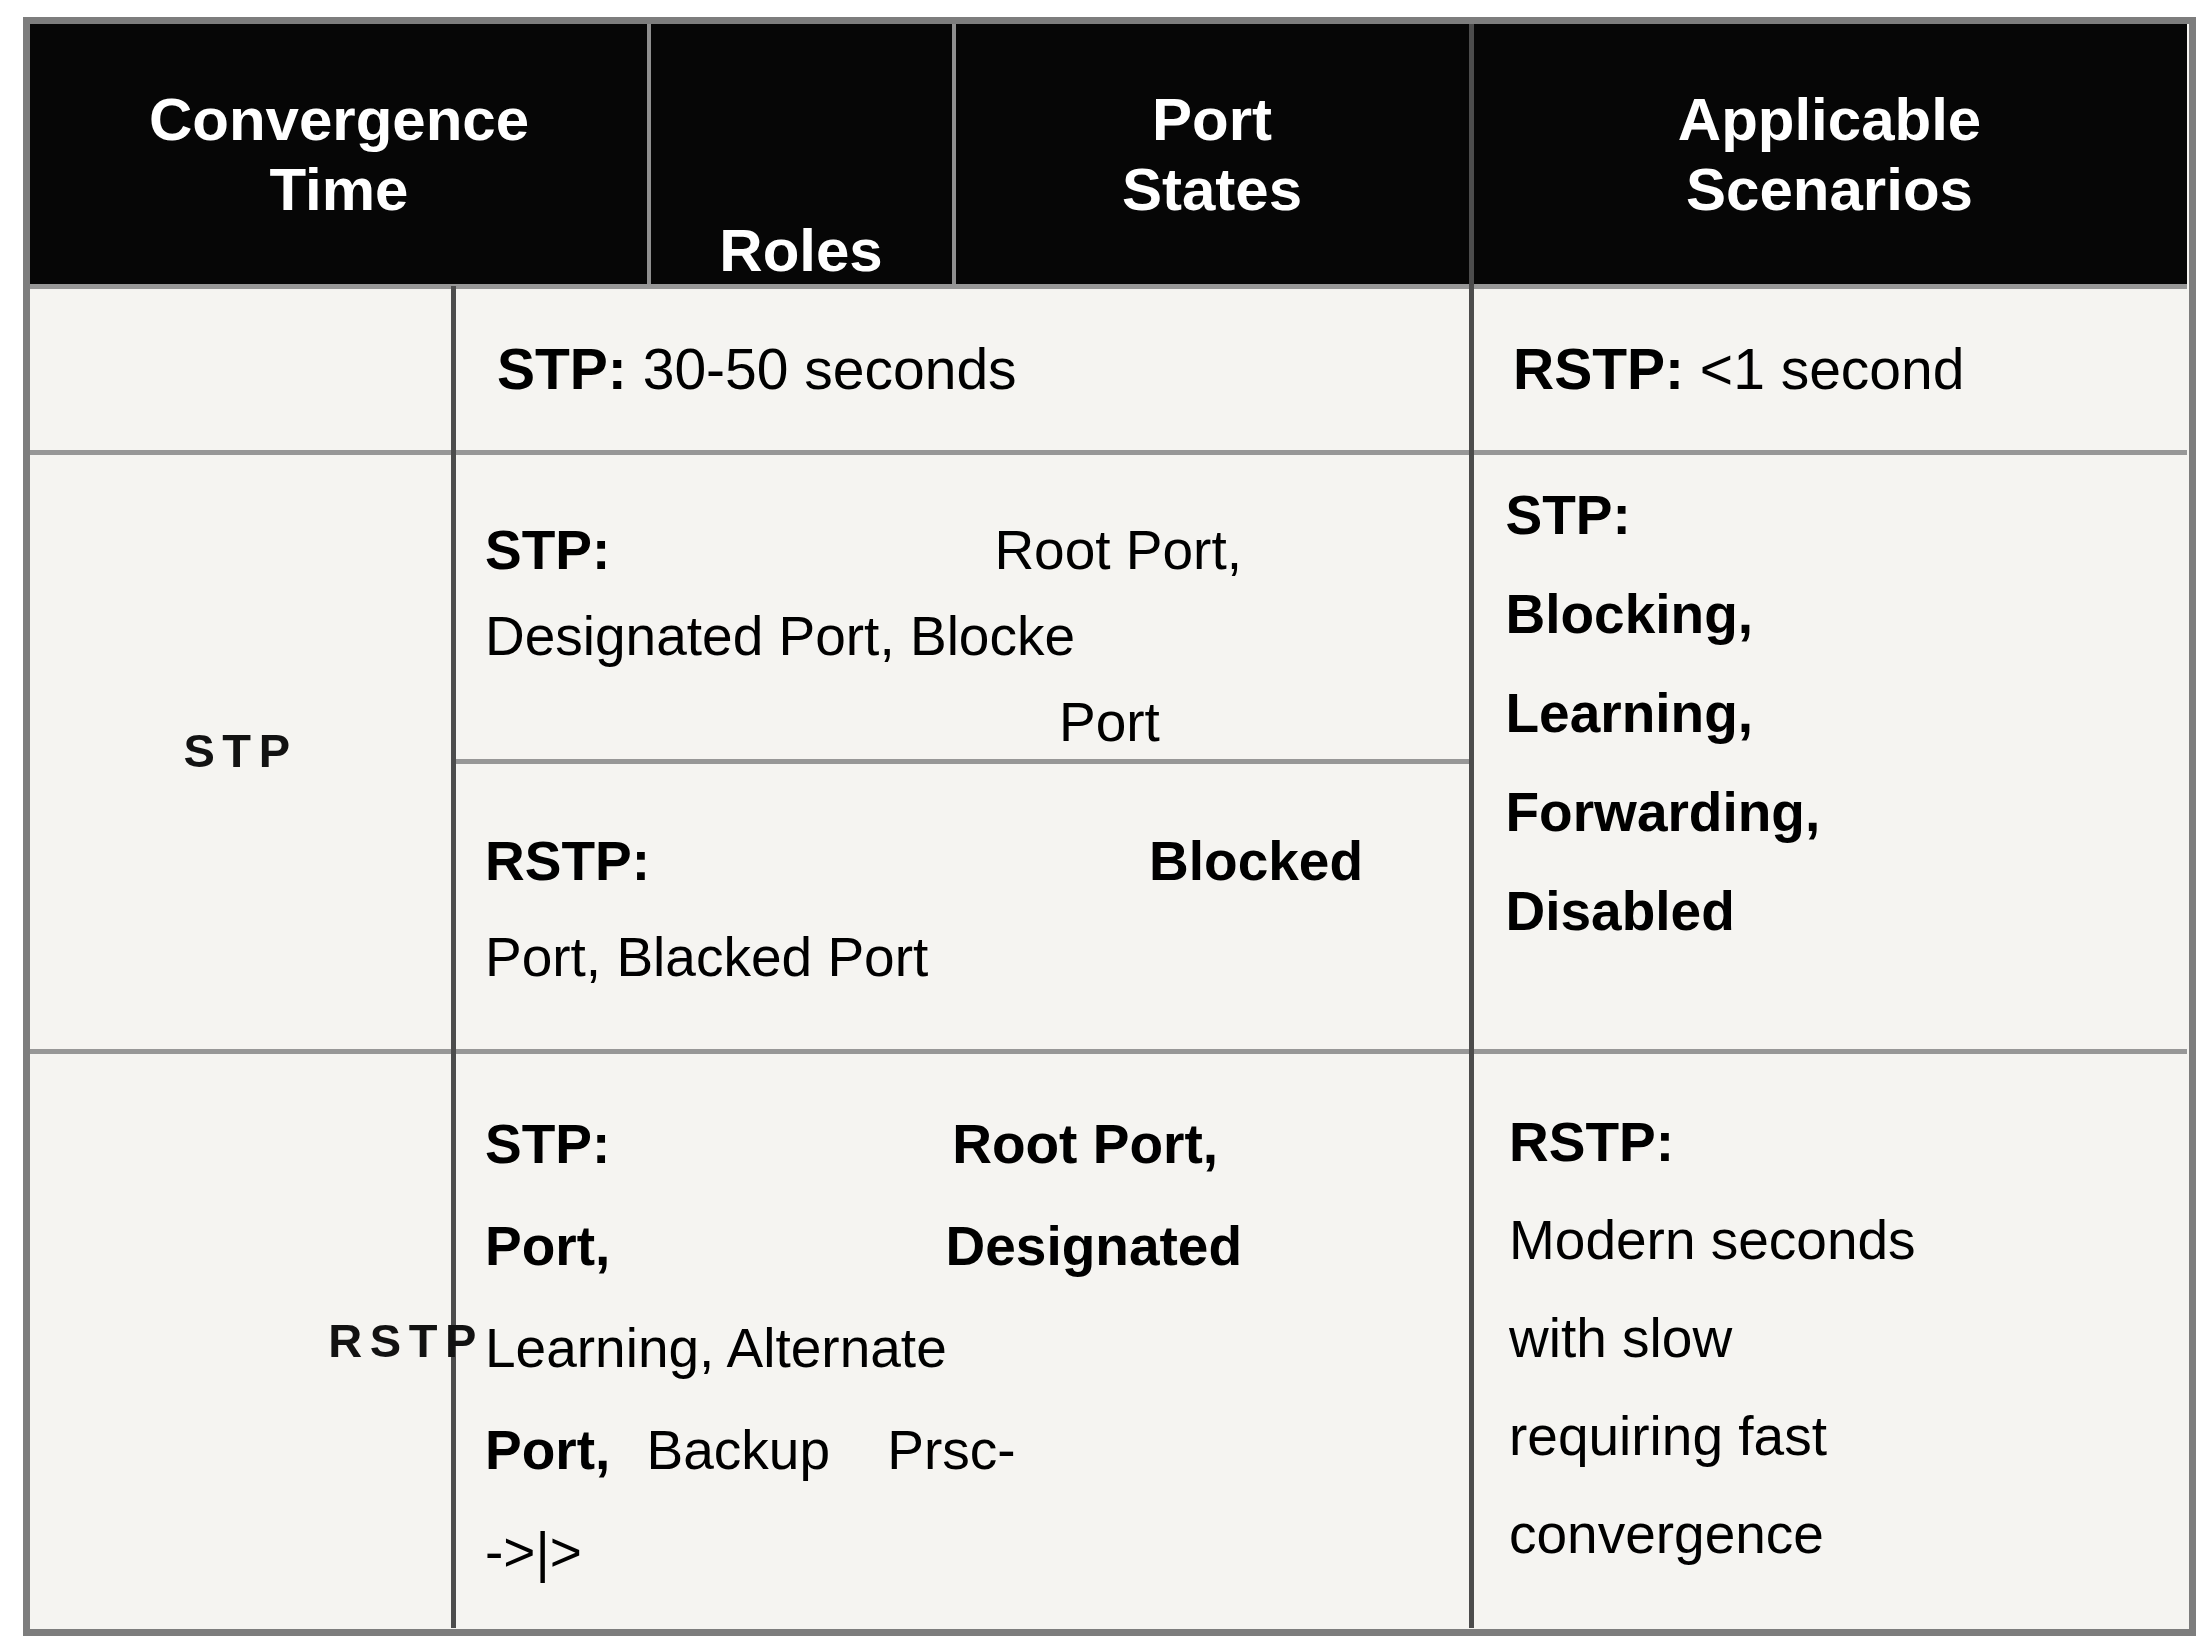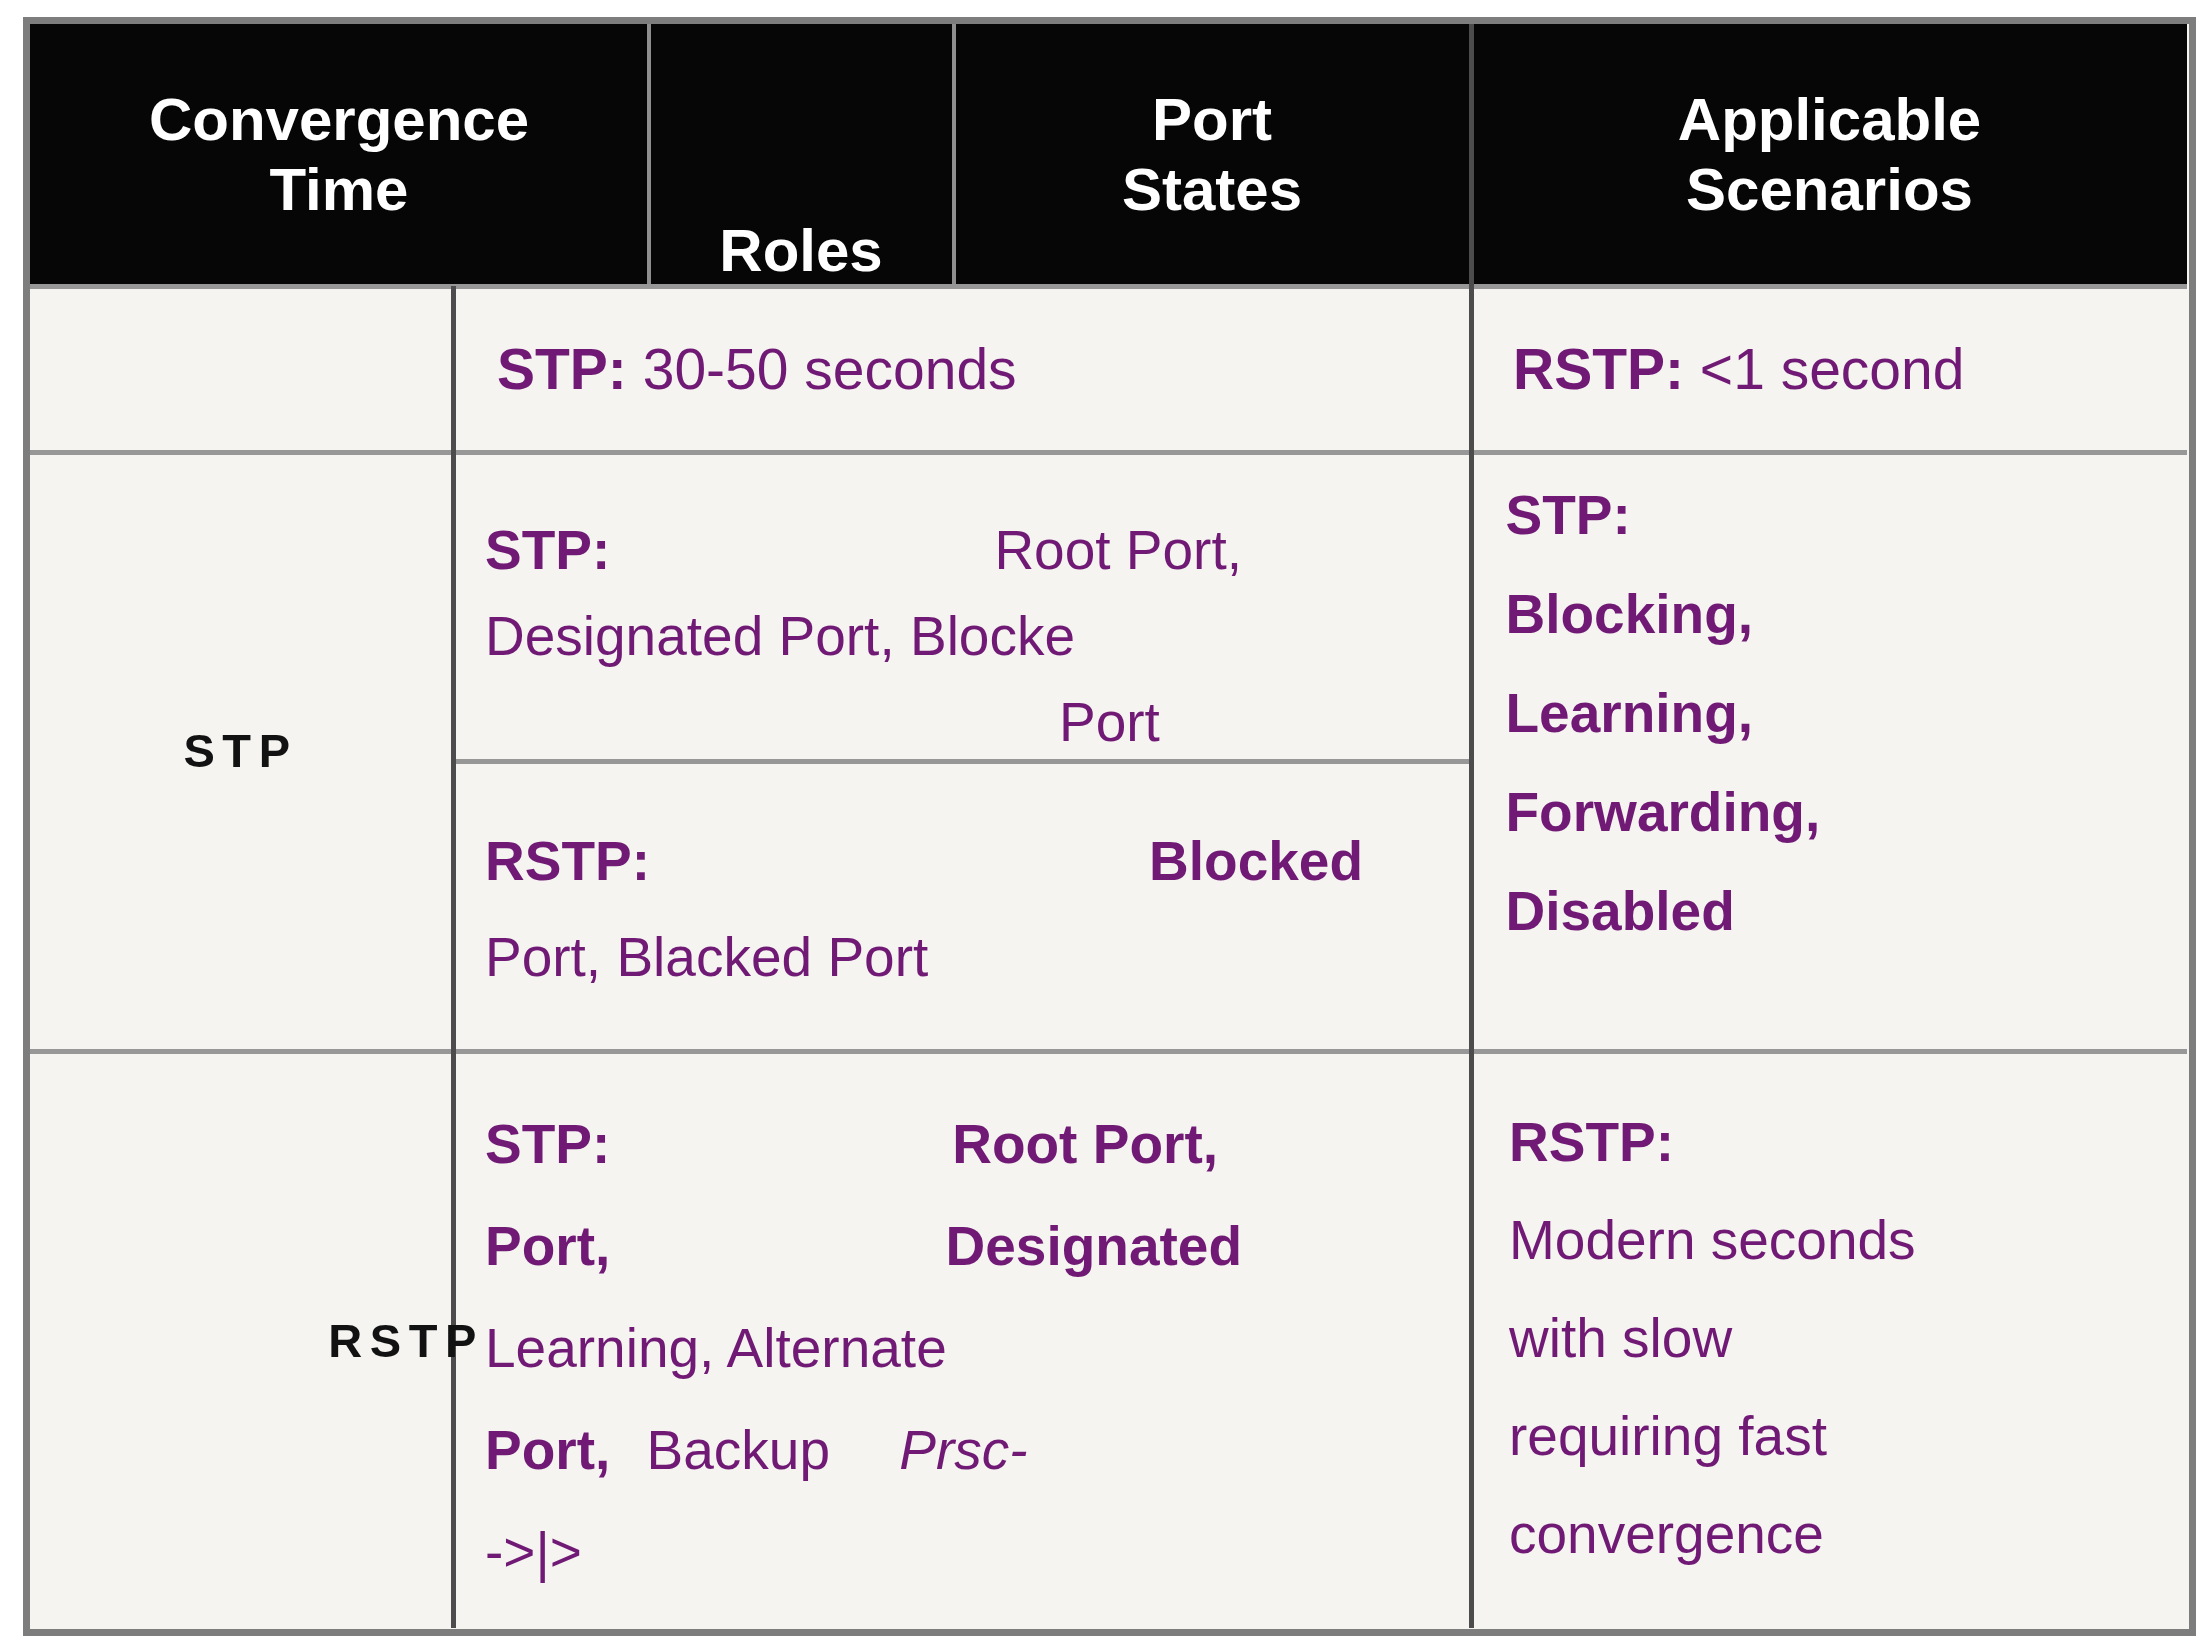--- a/index.html
+++ b/index.html
@@ -20,21 +20,21 @@
     text-align:center;white-space:pre-line;}
   .hc1{left:0;width:618px;}
   .hc2{left:618px;width:306px;align-items:flex-end;}
   .hc3{left:924px;width:516px;}
   .hc4{left:1441px;width:717px;}
   
   .vline{width:4.8px;background:#4c4c4c;}
   .vhead{width:3.8px;background:#8e8e8e;}
   .hline{height:4.8px;background:#979797;}
   
-  .cell{font-size:55px;color:#701a75;}
+  .cell{font-size:55px;color:#000000;}
   .b{font-weight:700;}
   .rowlabel{display:flex;align-items:center;justify-content:center;
     font-weight:700;font-size:47px;letter-spacing:7.6px;}
   .vcenter{display:flex;align-items:center;font-size:57px;}
   .flexline{display:flex;justify-content:space-between;}
   .lh90{line-height:86px;}
   .lh100{line-height:96px;}
   .lh104{line-height:99px;}
   .lh107{line-height:102px;}
   .lh103{line-height:98px;}
@@ -124,21 +124,21 @@
       <span class="b">Root Port,</span>
     </div>
     <div class="flexline" style="width:757px;">
       <span class="b">Port,</span>
       <span class="b">Designated</span>
     </div>
     <div>Learning, Alternate</div>
     <div>
       <span class="b">Port,</span>
       <span style="margin-left:21px;">Backup</span>
-      <span style="margin-left:54px;font-style:italic;">Prsc-</span>
+      <span style="margin-left:42px;">Prsc-</span>
     </div>
     <div>-&gt;|&gt;</div>
   </div>
 
   <div class="abs cell lh103" style="left:1443px;top:1029px;width:714px;height:575px;padding:40px 0 0 36px;">
     <div class="b">RSTP:</div>
     <div>Modern seconds</div>
     <div>with slow</div>
     <div>requiring fast</div>
     <div>convergence</div>

